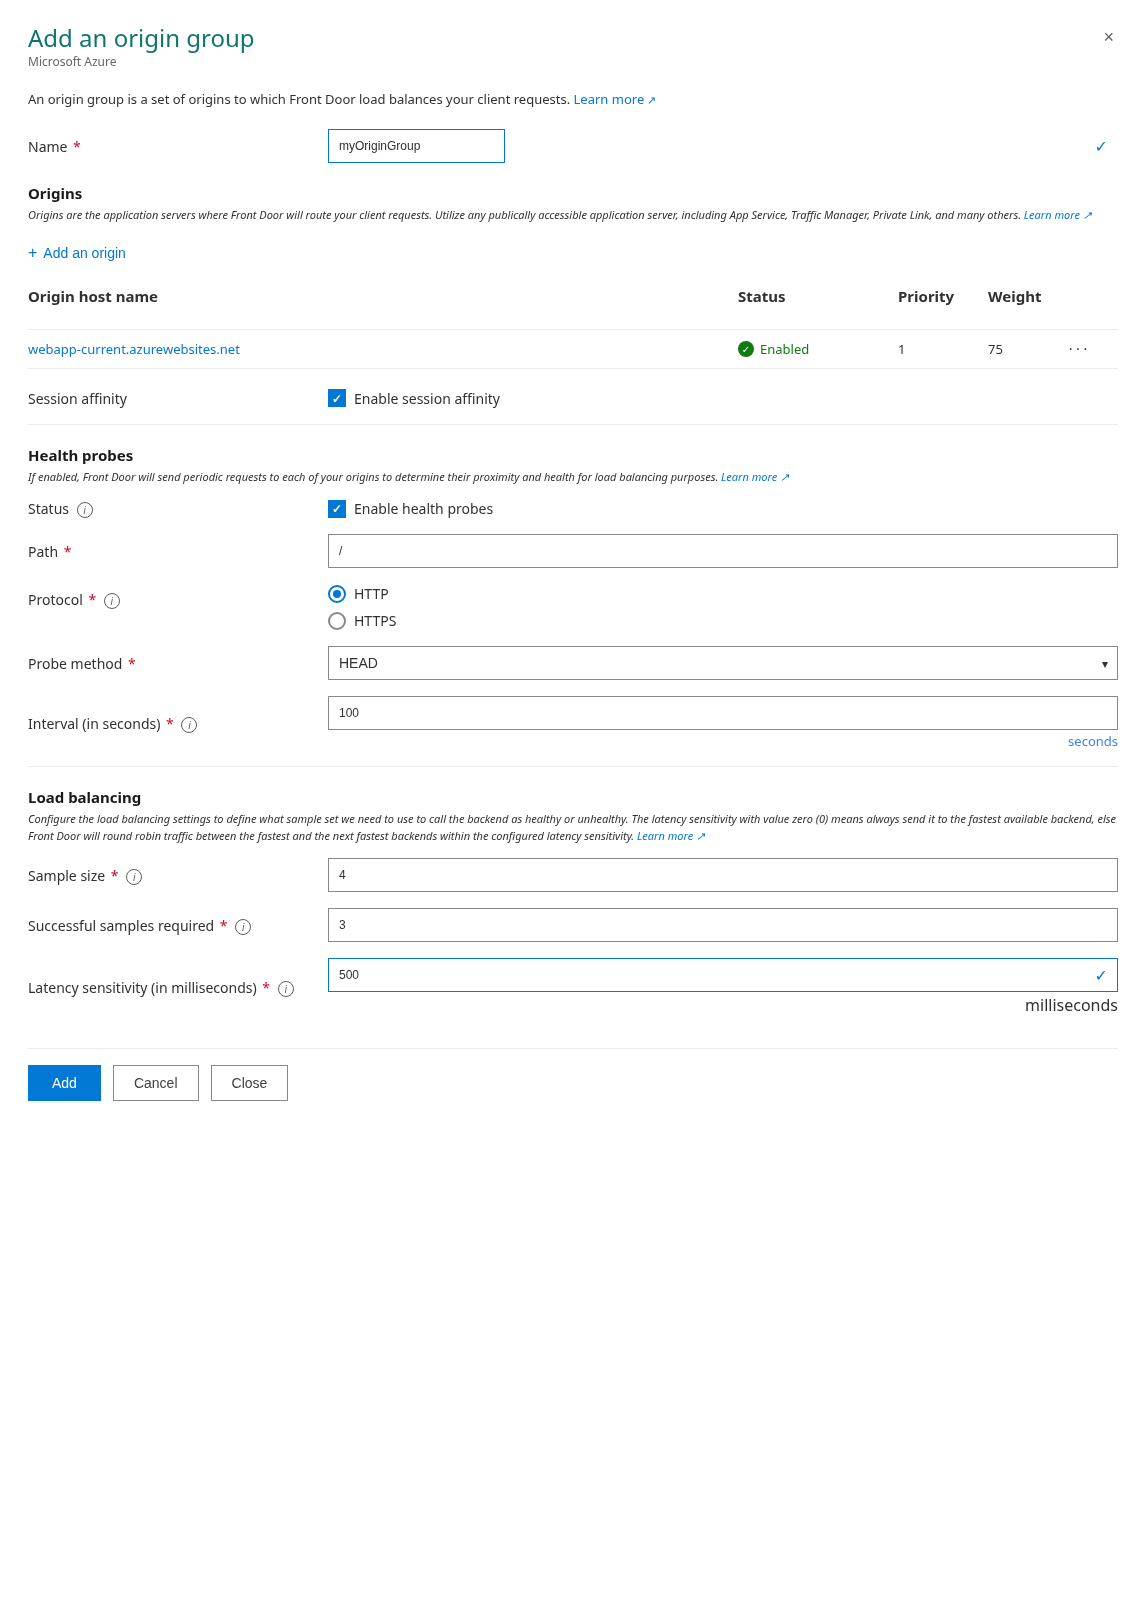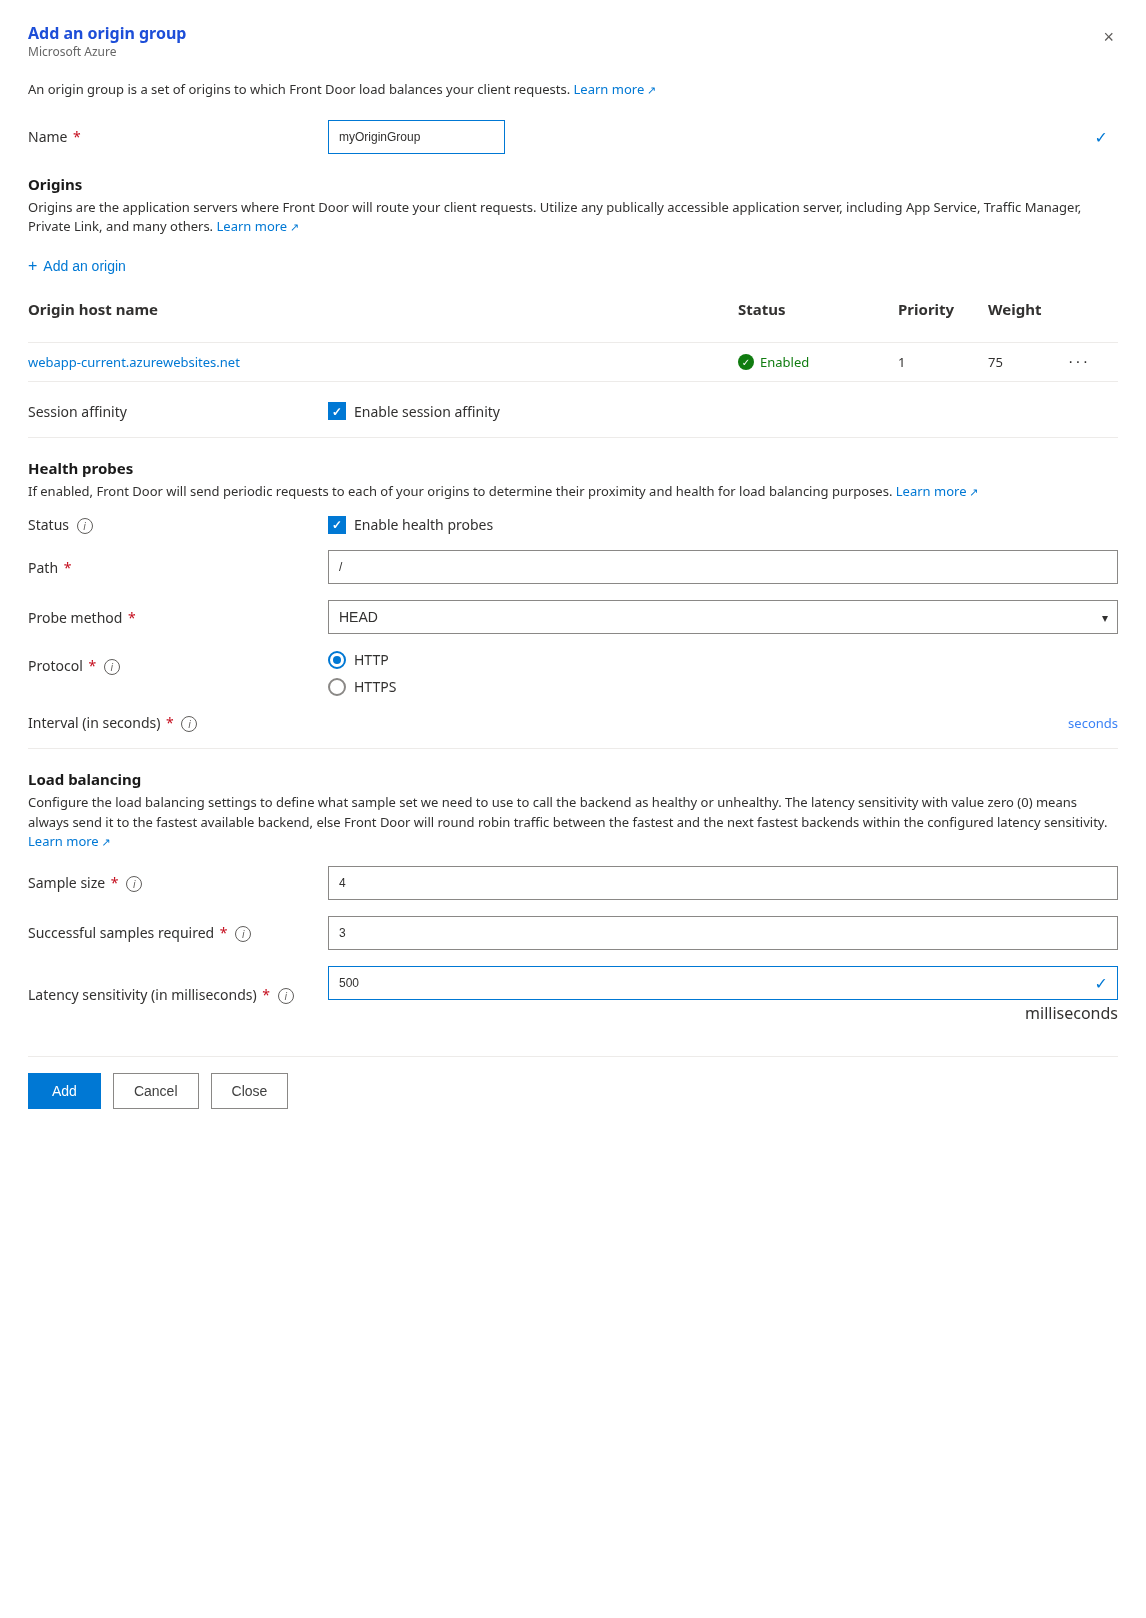--- a/index.html
+++ b/index.html
@@ -18,23 +18,23 @@
       padding: 24px 28px 40px 28px;
       position: relative;
     }
     .panel-header {
       display: flex;
       justify-content: space-between;
       align-items: flex-start;
       margin-bottom: 4px;
     }
     .panel-title {
-      font-size: 16px;
-      font-weight: 700;
-      color: #1d4ed8;
+      font-size: 24px;
+      font-weight: 400;
+      color: #0f766e;
       line-height: 1.2;
     }
     .panel-subtitle {
       font-size: 12px;
       color: #666;
       margin-bottom: 16px;
     }
     .close-btn {
       background: none;
       border: none;
@@ -99,24 +99,25 @@
       font-size: 16px;
     }
     .section-title {
       font-size: 15px;
       font-weight: 700;
       color: #1a1a1a;
       margin-bottom: 4px;
       margin-top: 20px;
     }
     .section-desc {
-      font-size: 13px;
+      font-size: 11px;
       color: #323130;
       margin-bottom: 14px;
       line-height: 1.5;
+      font-style: italic;
     }
     .add-origin-btn {
       display: flex;
       align-items: center;
       gap: 6px;
       background: none;
       border: none;
       color: #0078d4;
       font-size: 14px;
       cursor: pointer;
@@ -435,56 +436,57 @@
     </div>
   </div>
 
   <div class="form-row">
     <div class="form-label">
       <span>Path</span><span class="required"> *</span>
     </div>
     <input type="text" class="form-control" style="flex: 1 1 0%;" value="/">
   </div>
 
-  <div class="form-row">
-    <div class="form-label">
-      <span>Probe method</span><span class="required"> *</span>
-    </div>
-    <div class="select-wrapper">
-      <select class="select-control">
-        <option value="HEAD">HEAD</option>
-        <option value="GET">GET</option>
-      </select>
-      <span class="select-arrow">▾</span>
-    </div>
-  </div>
-
   <div class="form-row" style="align-items: flex-start;">
     <div class="form-label" style="padding-top:6px;">
       <span>Protocol</span><span class="required"> *</span>
       <span class="info-icon">i</span>
     </div>
     <div class="radio-group">
       <div class="radio-row">
         <div class="radio-custom selected"></div>
         <span>HTTP</span>
       </div>
       <div class="radio-row">
         <div class="radio-custom unselected"></div>
         <span>HTTPS</span>
       </div>
     </div>
   </div>
 
   <div class="form-row">
     <div class="form-label">
+      <span>Probe method</span><span class="required"> *</span>
+    </div>
+    <div class="select-wrapper">
+      <select class="select-control">
+        <option value="HEAD">HEAD</option>
+        <option value="GET">GET</option>
+      </select>
+      <span class="select-arrow">▾</span>
+    </div>
+  </div>
+
+  <div class="form-row">
+    <div class="form-label">
       <span>Interval (in seconds)</span><span class="required"> *</span>
       <span class="info-icon">i</span>
     </div>
     <div style="flex:1;">
+      <input type="text" class="form-control" style="width: 100%;" value="100">
       <div class="seconds-label">seconds</div>
     </div>
   </div>
 
   <hr class="divider">
 
   <div class="section-title">Load balancing</div>
   <div class="section-desc">
     <span>Configure the load balancing settings to define what sample set we need to use to call the backend as healthy or unhealthy. The latency sensitivity with value zero (0) means always send it to the fastest available backend, else Front Door will round robin traffic between the fastest and the next fastest backends within the configured latency sensitivity.</span>
     <a href="#" class="learn-more">Learn more</a>

